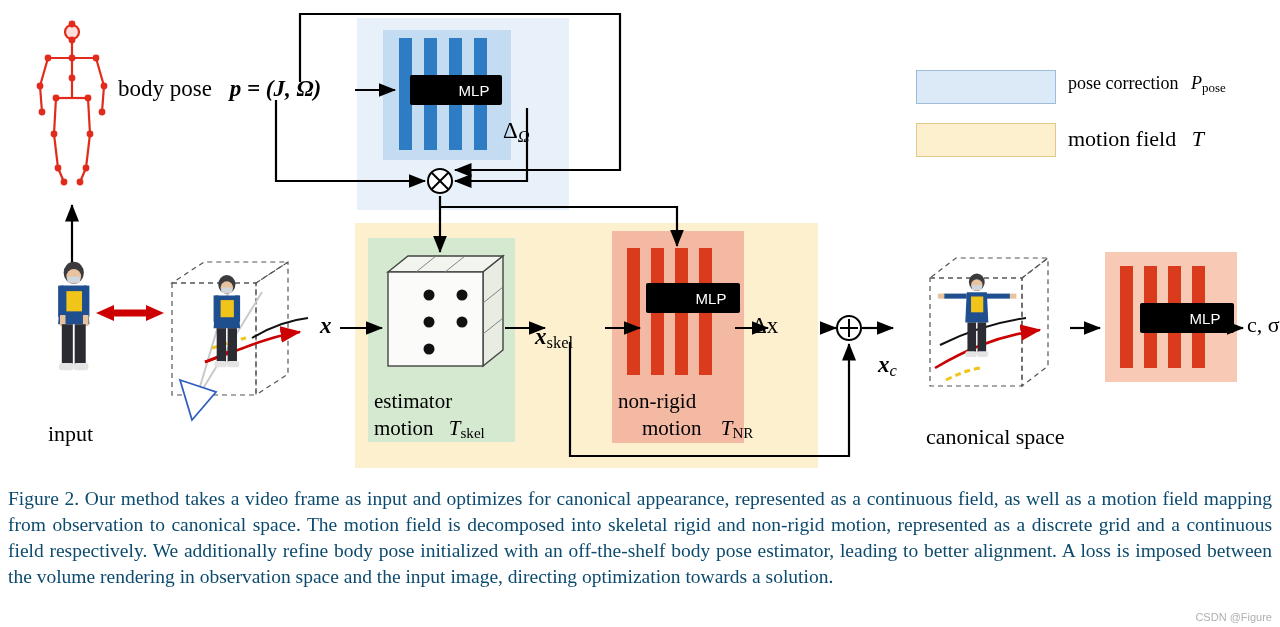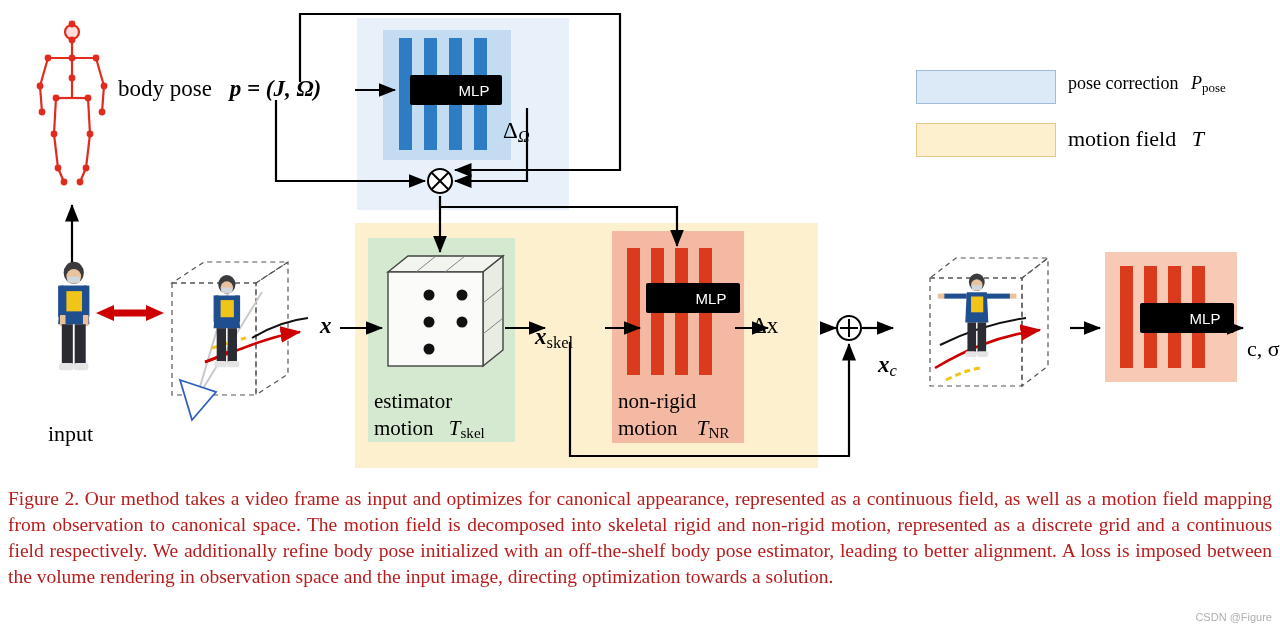--- a/index.html
+++ b/index.html
@@ -57,21 +57,21 @@
   }
   .caption {
     position: absolute;
     left: 8px;
     top: 486px;
     width: 1264px;
     font-family: "Liberation Serif", serif;
     font-size: 19.5px;
     line-height: 1.33;
     text-align: justify;
-    color: #b91c1c;
+    color: #0c4a6e;
   }
   .watermark {
     position: absolute;
     right: 8px;
     bottom: 4px;
     font-family: "Liberation Sans", sans-serif;
     font-size: 11px;
     color: #b0b0b0;
   }
   .legend-sw {
@@ -328,41 +328,42 @@
     </div>
 
     <div class="lbl" style="left:752px; top:313px; font-size:23px;">
       <span>Δx</span>
     </div>
 
     <div class="lbl" style="left:878px; top:313px; font-size:23px;margin-top:39px;">
       <span class="it" style="font-weight:bold;">x</span><span class="sub it">c</span>
     </div>
 
-    <div class="lbl" style="left:1247px; top:313px; font-size:22px;margin-top:24px;">c, σ</div>
+    <div class="lbl" style="left:1247px; top:313px; font-size:22px;">c, σ</div>
 
     <div class="lbl" style="left:374px; top:390px; font-size:21px;">
       <div>estimator</div>
       <div style="margin-top:4px;">
         <span>motion</span>
         <span class="it" style="margin-left:10px;">T</span><span class="sub">skel</span>
       </div>
     </div>
 
     <div class="lbl" style="left:618px; top:390px; font-size:21px;">
       <div>non-rigid</div>
-      <div style="margin-top:4px;">
+      <div style="margin-top:4px;margin-left:24px;">
         <span>motion</span>
         <span class="it" style="margin-left:14px;">T</span><span class="sub">NR</span>
       </div>
     </div>
 
     <div class="lbl" style="left:48px; top:422px; font-size:22px;">input</div>
 
 
+    <div class="lbl" style="left:926px; top:425px; font-size:22px;">canonical space</div>
 
     <div class="legend-sw" style="left:916px; top:70px; width:140px; height:34px; background:#dce9f7; border:1.5px solid #9fbcd8;"></div>
     <div class="lbl" style="left:1068px; top:74px; font-size:18px;">
       <span>pose correction</span>
       <span class="it" style="margin-left:8px;">P</span><span class="sub">pose</span>
     </div>
 
     <div class="legend-sw" style="left:916px; top:123px; width:140px; height:34px; background:#fdf0cf; border:1.5px solid #e2c98a;"></div>
     <div class="lbl" style="left:1068px; top:127px; font-size:22px;">
       <span>motion field</span>

